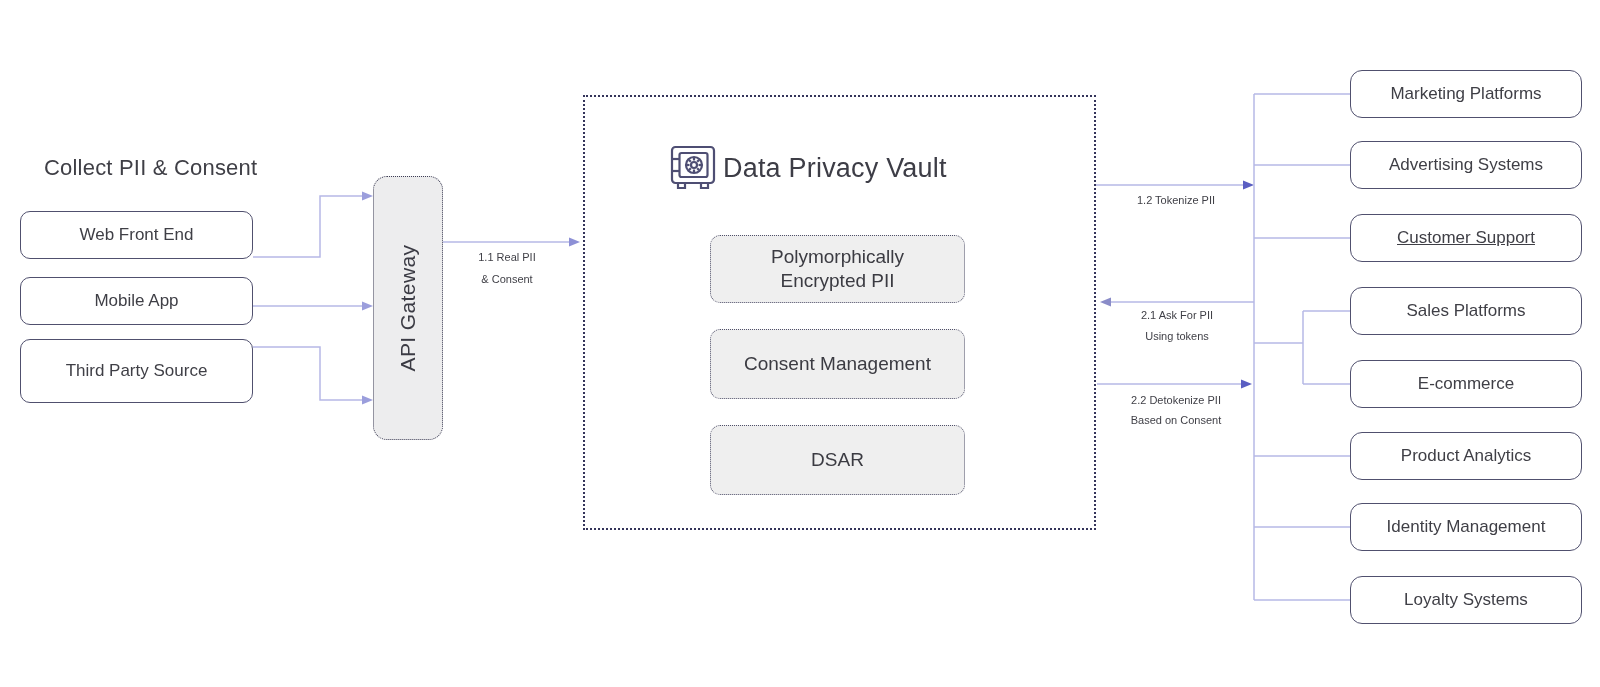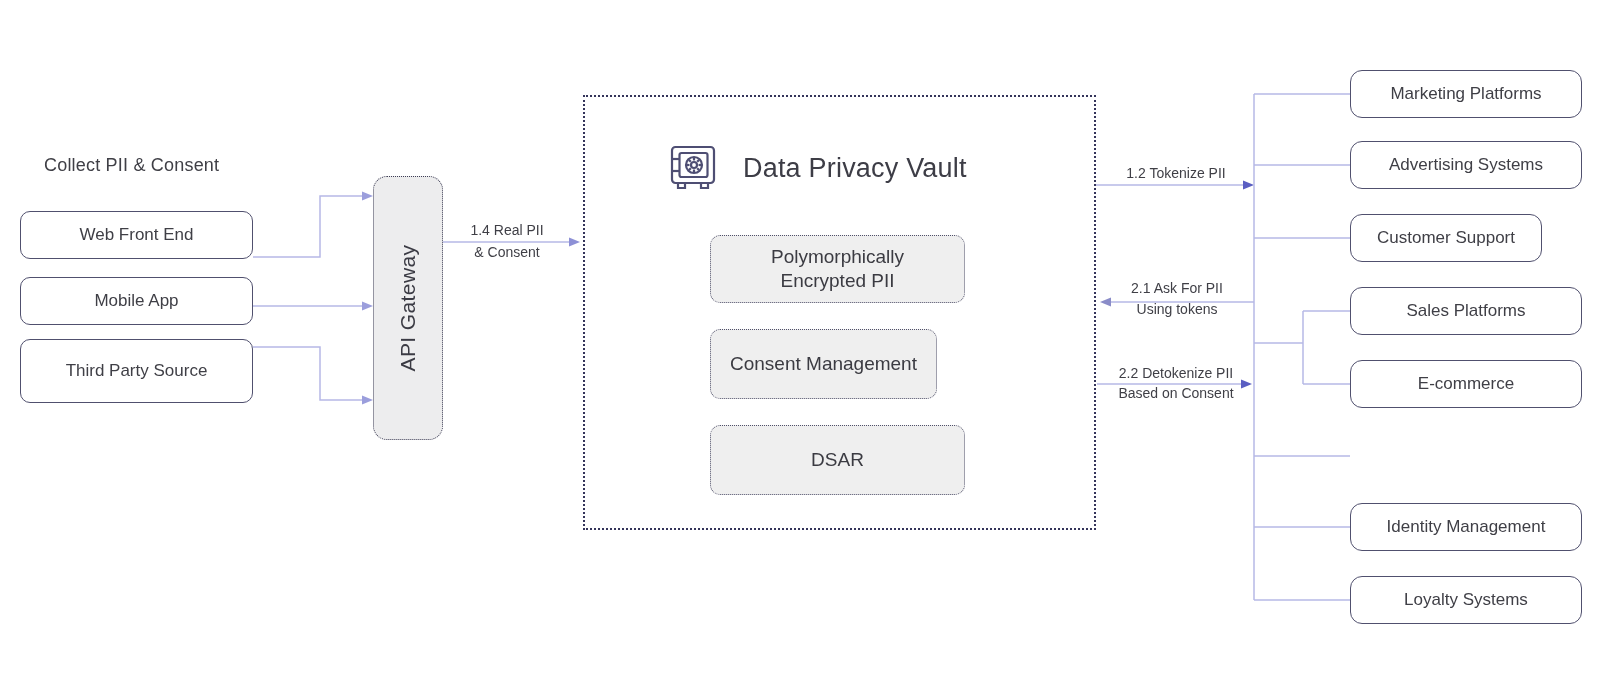--- a/index.html
+++ b/index.html
@@ -4,31 +4,31 @@
 <style>
   html,body{margin:0;padding:0;background:#ffffff;}
   body{font-family:"Liberation Sans", sans-serif;color:#3f3f46;}
   #canvas{position:relative;width:1600px;height:687px;background:#ffffff;overflow:hidden;}
   #edges{position:absolute;left:0;top:0;width:1600px;height:687px;}
   .edge{stroke:#b6b8e6;stroke-width:1.5;fill:none;}
   .node{position:absolute;box-sizing:border-box;background:#ffffff;border:1.4px solid #50506e;
         border-radius:10px;display:flex;align-items:center;justify-content:center;
         font-size:17px;color:#3f3f46;text-align:center;}
   .node.right{border-radius:12px;}
-  .heading{position:absolute;font-size:18px;font-weight:500;color:#3f3f46;letter-spacing:.2px;}
+  .heading{position:absolute;font-size:22px;font-weight:500;color:#3f3f46;letter-spacing:.2px;}
   .gateway{position:absolute;box-sizing:border-box;background:#ededee;border:1.6px dotted #3c3c54;
            border-radius:14px;display:flex;align-items:center;justify-content:center;}
   .gateway .vtext{transform:rotate(-90deg);white-space:nowrap;font-size:21px;color:#3b3b44;letter-spacing:.4px;}
   .vault{position:absolute;box-sizing:border-box;border:2px dotted #34345a;background:transparent;}
-  .vault-header{position:absolute;display:flex;align-items:center;gap:27px;}
+  .vault-header{position:absolute;display:flex;align-items:center;gap:7px;}
   .vault-title{font-size:27px;color:#3d3d46;letter-spacing:.2px;}
   .component{position:absolute;box-sizing:border-box;background:#efefef;border:1.5px dotted #50506a;
              border-radius:10px;display:flex;flex-direction:column;align-items:center;justify-content:center;
              font-size:19px;color:#3b3b42;line-height:24px;text-align:right;}
-  .flow-label{position:absolute;font-size:14px;color:#3f3f46;text-align:center;line-height:21px;}
+  .flow-label{position:absolute;font-size:11px;color:#3f3f46;text-align:center;line-height:21px;margin-top:27px;}
   .flow-label div{white-space:nowrap;}
 </style>
 </head>
 <body>
 
 <div id="canvas">
 
   <svg id="edges" viewBox="0 0 1600 687" xmlns="http://www.w3.org/2000/svg">
 
     <path class="edge" d="M253,257 H320 V196 H364"></path>
@@ -71,21 +71,21 @@
   </div>
   <div class="node" style="left:20px;top:339px;width:233px;height:64px;">
     <span>Third Party Source</span>
   </div>
 
   <div class="gateway" style="left:373px;top:176px;width:70px;height:264px;">
     <span class="vtext">API Gateway</span>
   </div>
 
   <div class="flow-label" style="left:437px;top:219px;width:140px;line-height:22px;">
-    <div>1.4 Real PII</div>
+    <div>1.1 Real PII</div>
     <div>&amp; Consent</div>
   </div>
 
   <div class="vault" style="left:583px;top:95px;width:513px;height:435px;"></div>
 
   <div class="vault-header" style="left:670px;top:144px;">
     <svg width="46" height="48" viewBox="0 0 46 48">
       <g fill="none" stroke="#4e4e73" stroke-width="2.2">
         <rect x="2" y="3" width="42" height="36" rx="3.5"></rect>
         <rect x="9.5" y="9" width="28" height="24" rx="2"></rect>
@@ -105,21 +105,21 @@
         <path d="M31,39 v5 h7 v-5"></path>
       </g>
     </svg>
     <span class="vault-title">Data Privacy Vault</span>
   </div>
 
   <div class="component" style="left:710px;top:235px;width:255px;height:68px;">
     <div>Polymorphically</div>
     <div>Encrypted PII</div>
   </div>
-  <div class="component" style="left:710px;top:329px;width:227px;height:70px;">
+  <div class="component" style="left:710px;top:329px;width:255px;height:70px;">
     <div>Consent Management</div>
   </div>
   <div class="component" style="left:710px;top:425px;width:255px;height:70px;">
     <div>DSAR</div>
   </div>
 
   <div class="flow-label" style="left:1100px;top:163px;width:152px;">
     <div>1.2 Tokenize PII</div>
   </div>
   <div class="flow-label" style="left:1098px;top:278px;width:158px;">
@@ -130,28 +130,31 @@
     <div>2.2 Detokenize  PII</div>
     <div>Based on Consent</div>
   </div>
 
   <div class="node right" style="left:1350px;top:70px;width:232px;height:48px;">
     <span>Marketing Platforms</span>
   </div>
   <div class="node right" style="left:1350px;top:141px;width:232px;height:48px;">
     <span>Advertising Systems</span>
   </div>
-  <div class="node right" style="left:1350px;top:214px;width:192px;height:48px;">
+  <div class="node right" style="left:1350px;top:214px;width:232px;height:48px;text-decoration:underline;">
     <span>Customer Support</span>
   </div>
   <div class="node right" style="left:1350px;top:287px;width:232px;height:48px;">
     <span>Sales Platforms</span>
   </div>
   <div class="node right" style="left:1350px;top:360px;width:232px;height:48px;">
     <span>E-commerce</span>
+  </div>
+  <div class="node right" style="left:1350px;top:432px;width:232px;height:48px;">
+    <span>Product Analytics</span>
   </div>
   <div class="node right" style="left:1350px;top:503px;width:232px;height:48px;">
     <span>Identity Management</span>
   </div>
   <div class="node right" style="left:1350px;top:576px;width:232px;height:48px;">
     <span>Loyalty Systems</span>
   </div>
 
 </div>
 

